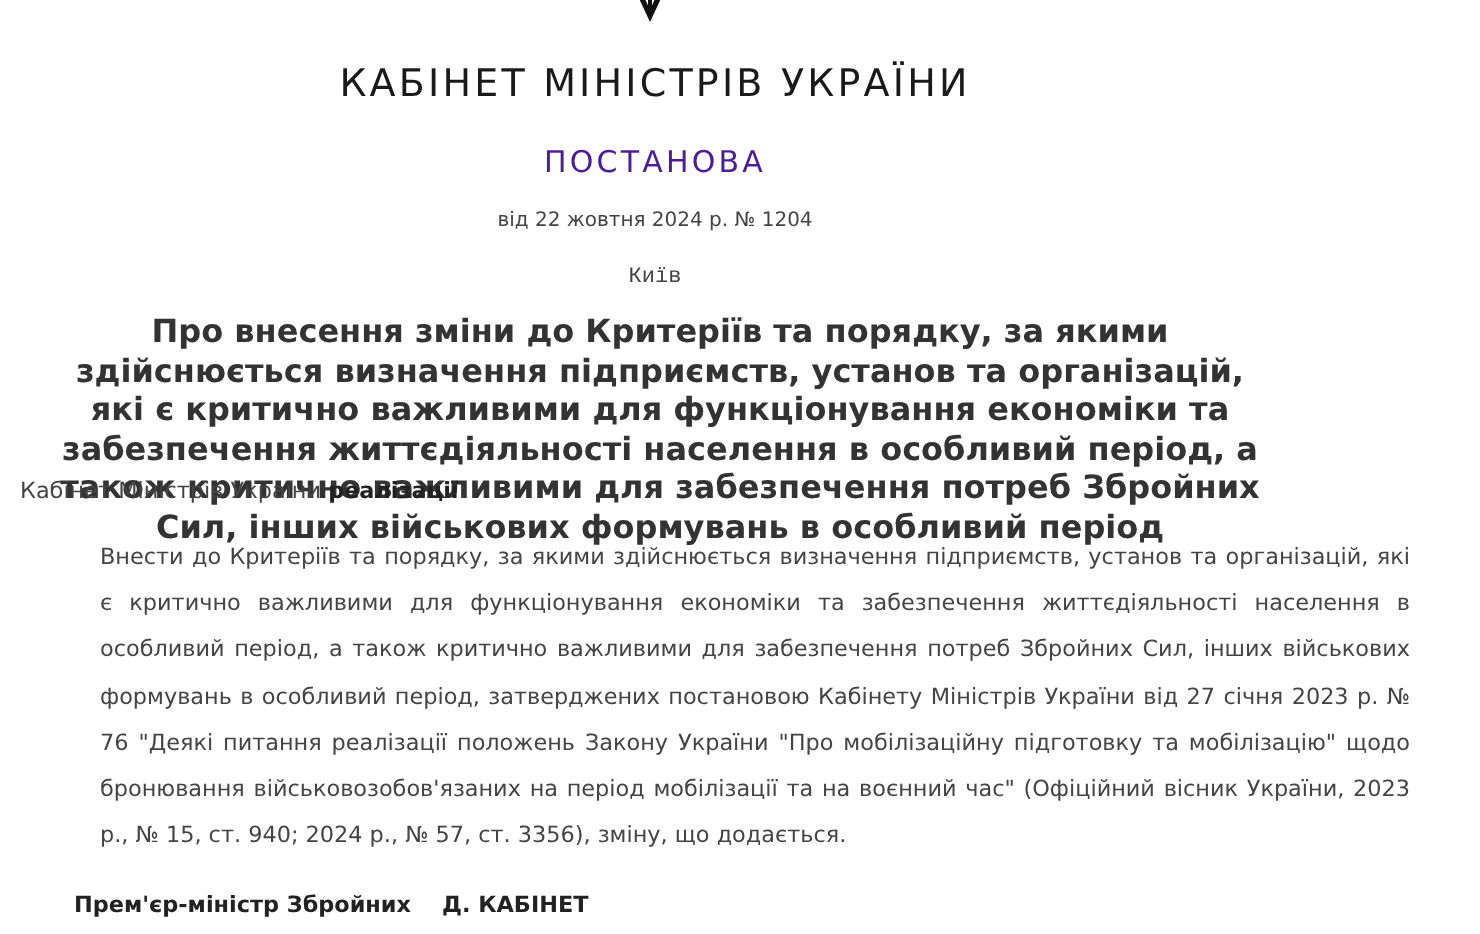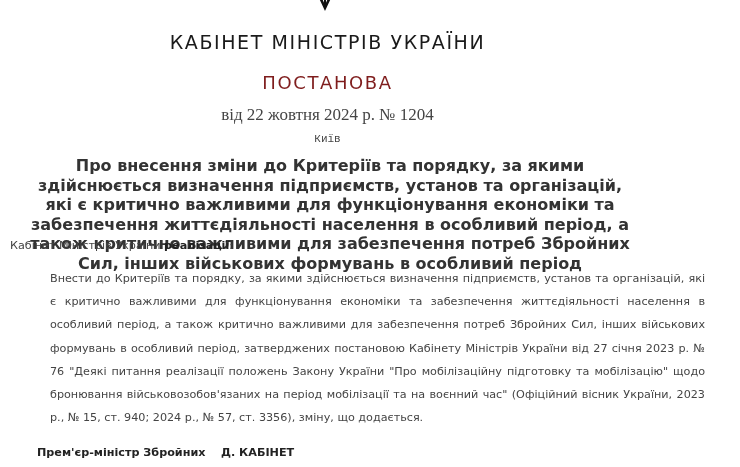--- a/index.html
+++ b/index.html
@@ -32,33 +32,32 @@
     letter-spacing: 1.6px;
     color: #1a1a1a;
     font-weight: normal;
   }
   .doctype {
     position: absolute;
     left: 0;
     width: 655px;
     top: 72px;
     text-align: center;
-    font-size: 18px;
+    font-size: 15px;
     letter-spacing: 1.6px;
-    color: #7f1d1d;
+    color: #4c1d95;
   }
   .date-line {
     position: absolute;
     left: 0;
     width: 655px;
     top: 105px;
     text-align: center;
-    font-size: 17px;
+    font-size: 10px;
     color: #444444;
-    font-family: Liberation Serif, serif;
   }
   .city {
     position: absolute;
     left: 0;
     width: 655px;
     top: 133px;
     text-align: center;
     font-size: 11px;
     color: #444444;
     font-family: Liberation Mono, monospace;

